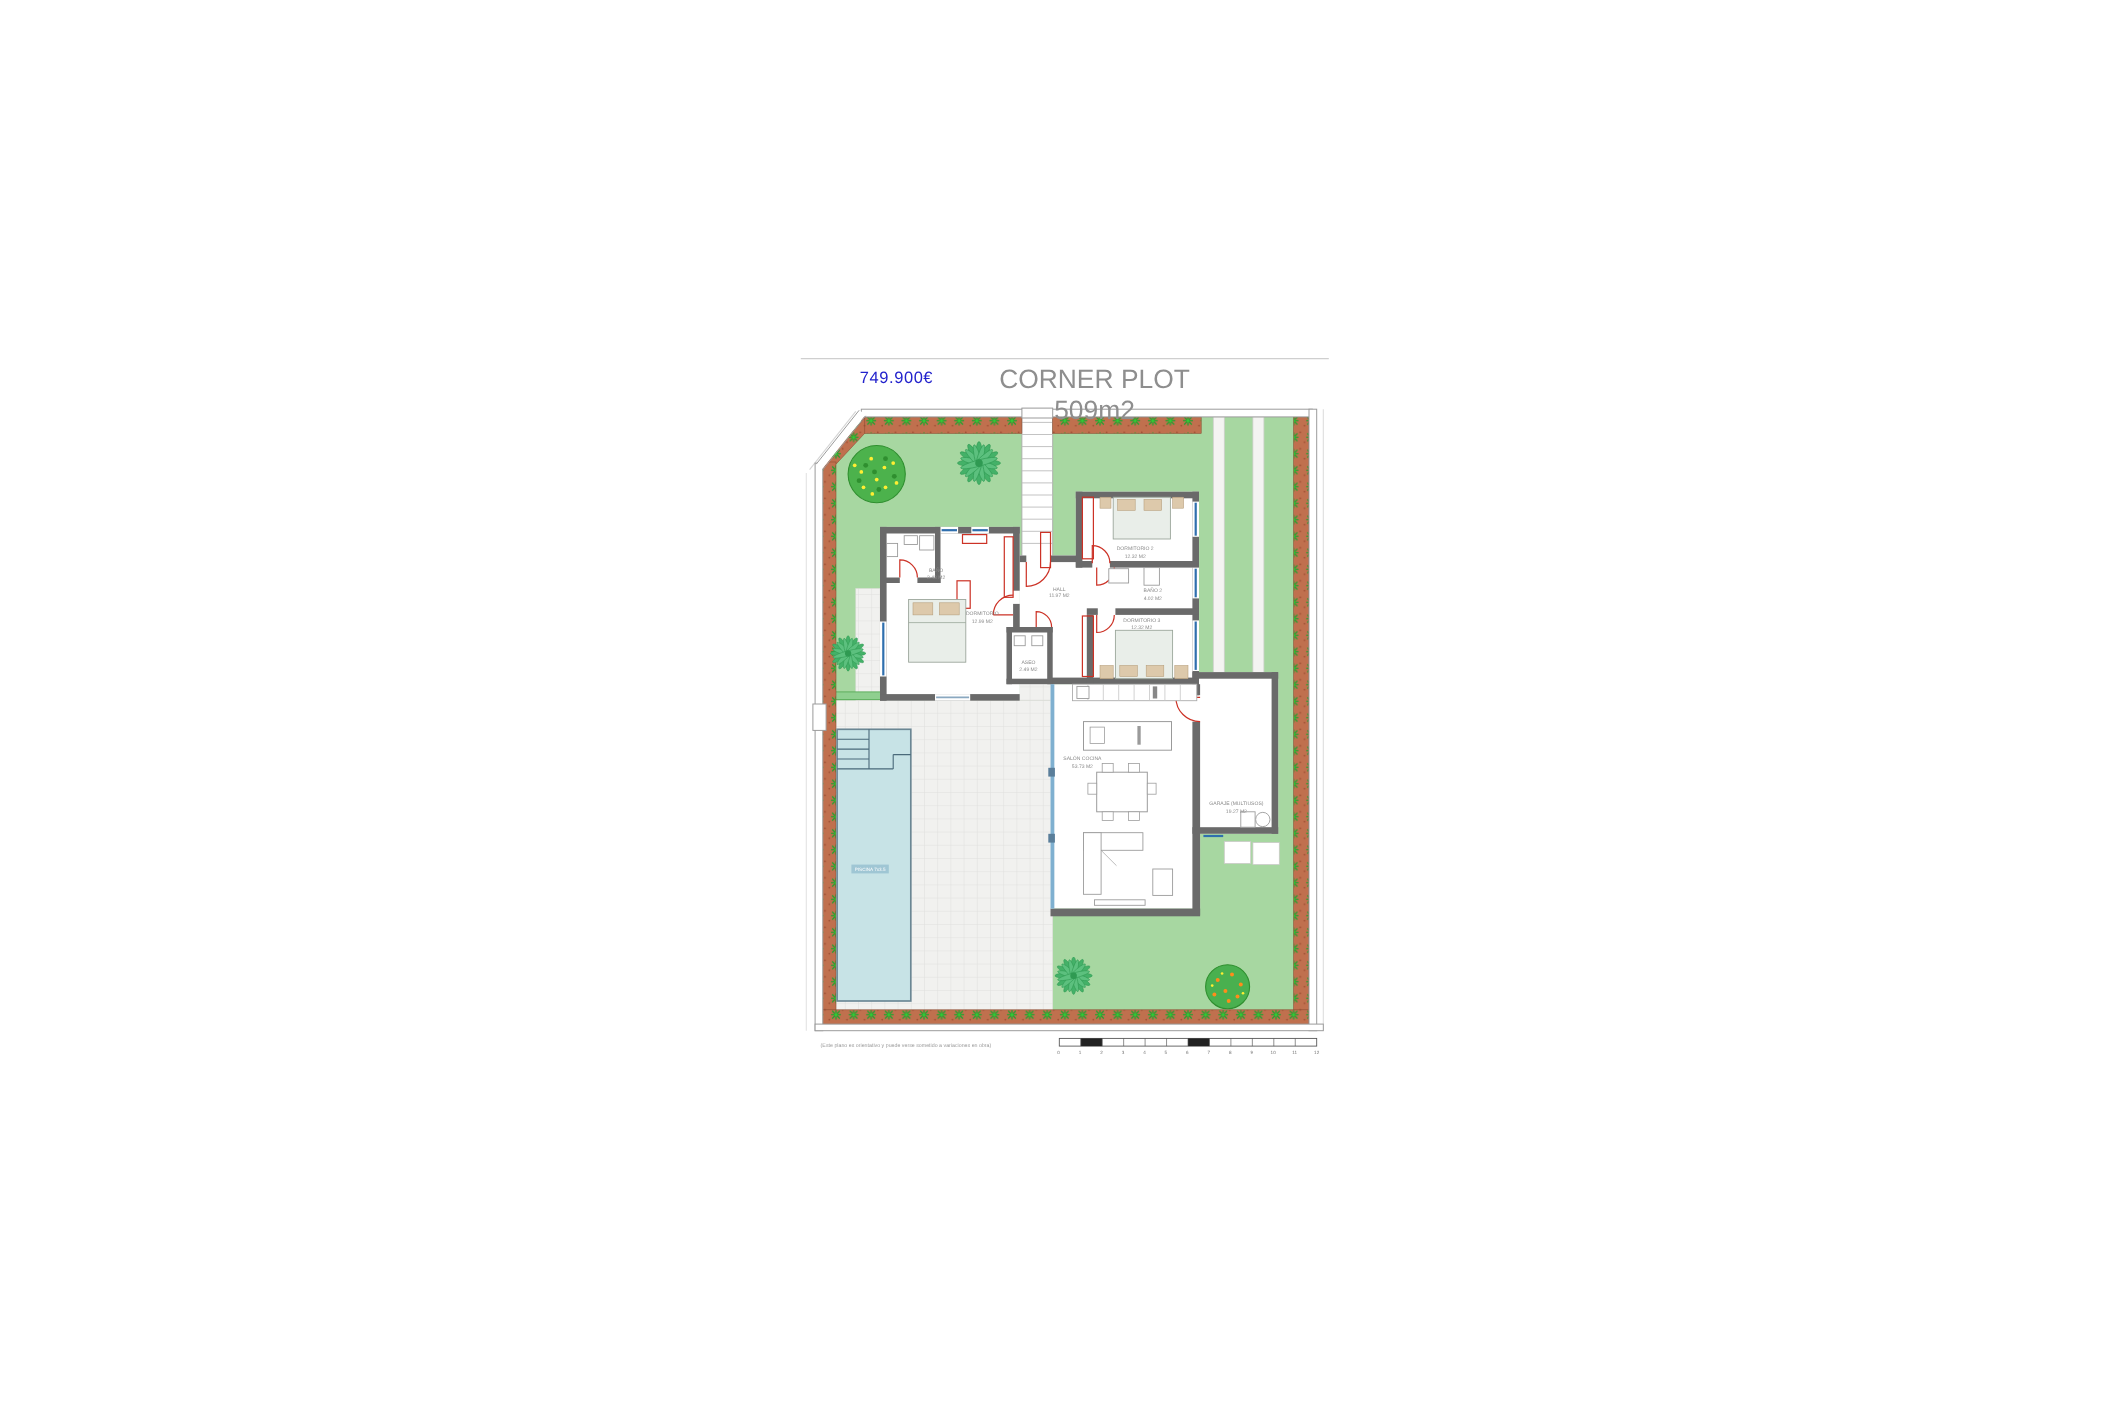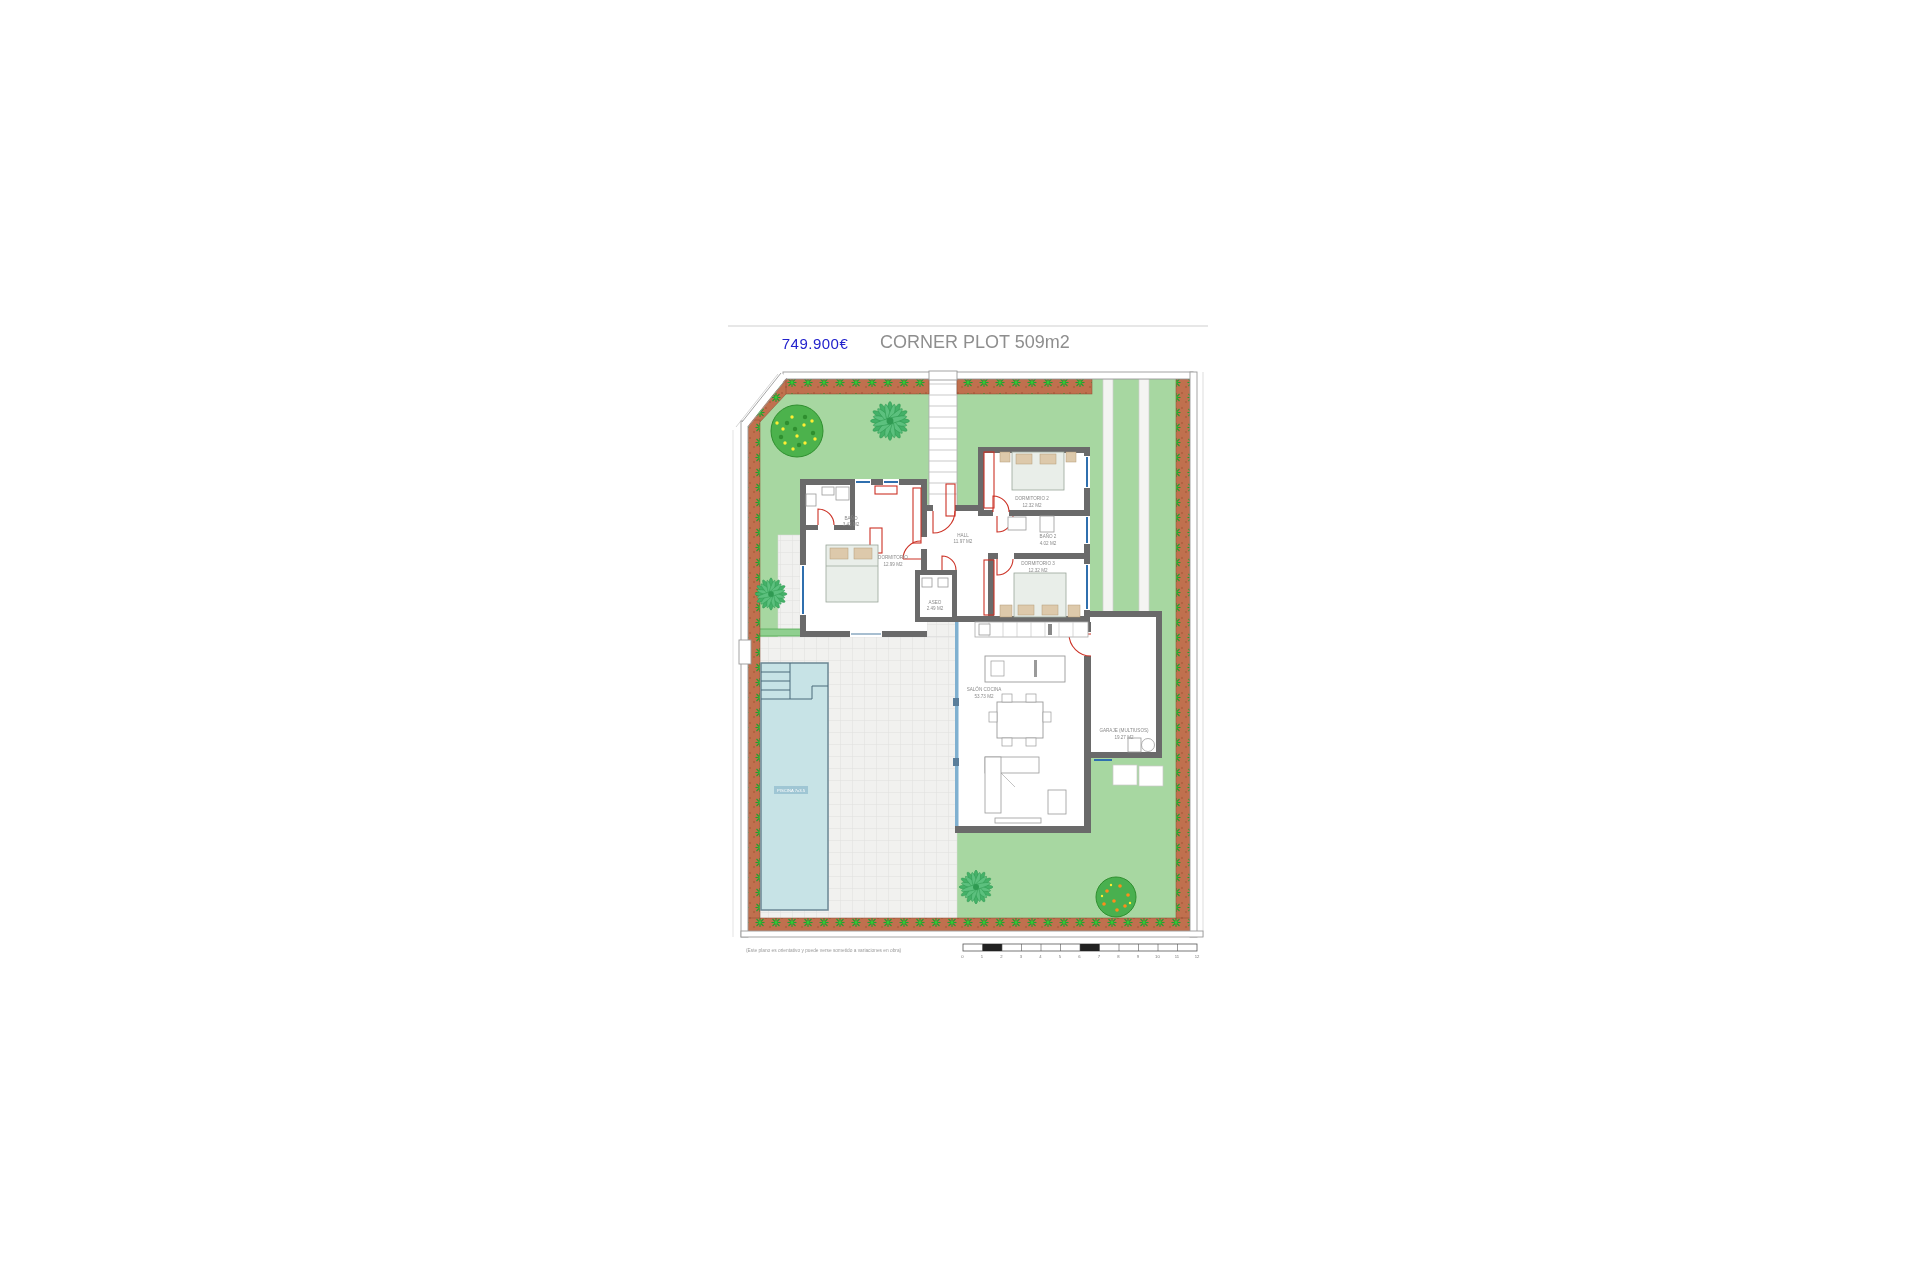--- a/index.html
+++ b/index.html
@@ -1,21 +1,21 @@
 <!DOCTYPE html>
 <html><head>
 <meta charset="utf-8">
 <style>
   html,body{margin:0;padding:0;background:#fff;}
   .screen{position:relative;width:1920px;height:1280px;background:#ffffff;overflow:hidden;
           font-family:"Liberation Sans", sans-serif;}
   .price{position:absolute;left:760px;top:335px;width:110px;text-align:center;
          font-size:15px;color:#2222cc;letter-spacing:.5px;}
-  .title{position:absolute;left:880px;top:332px;width:230px;
-         font-size:18px;color:#8e8e8e;}
+  .title{position:absolute;left:880px;top:332px;width:230px;text-align:center;
+         font-size:24px;color:#8e8e8e;}
   svg text{font-family:"Liberation Sans", sans-serif;}
   .rl{fill:#8a8a8a;font-size:4.6px;text-anchor:middle;}
   .disc{fill:#9a9a9a;font-size:4.8px;}
   .scl{fill:#777;font-size:4.2px;text-anchor:middle;}
 </style>
 </head>
 <body>
 
 <div class="screen">
 

